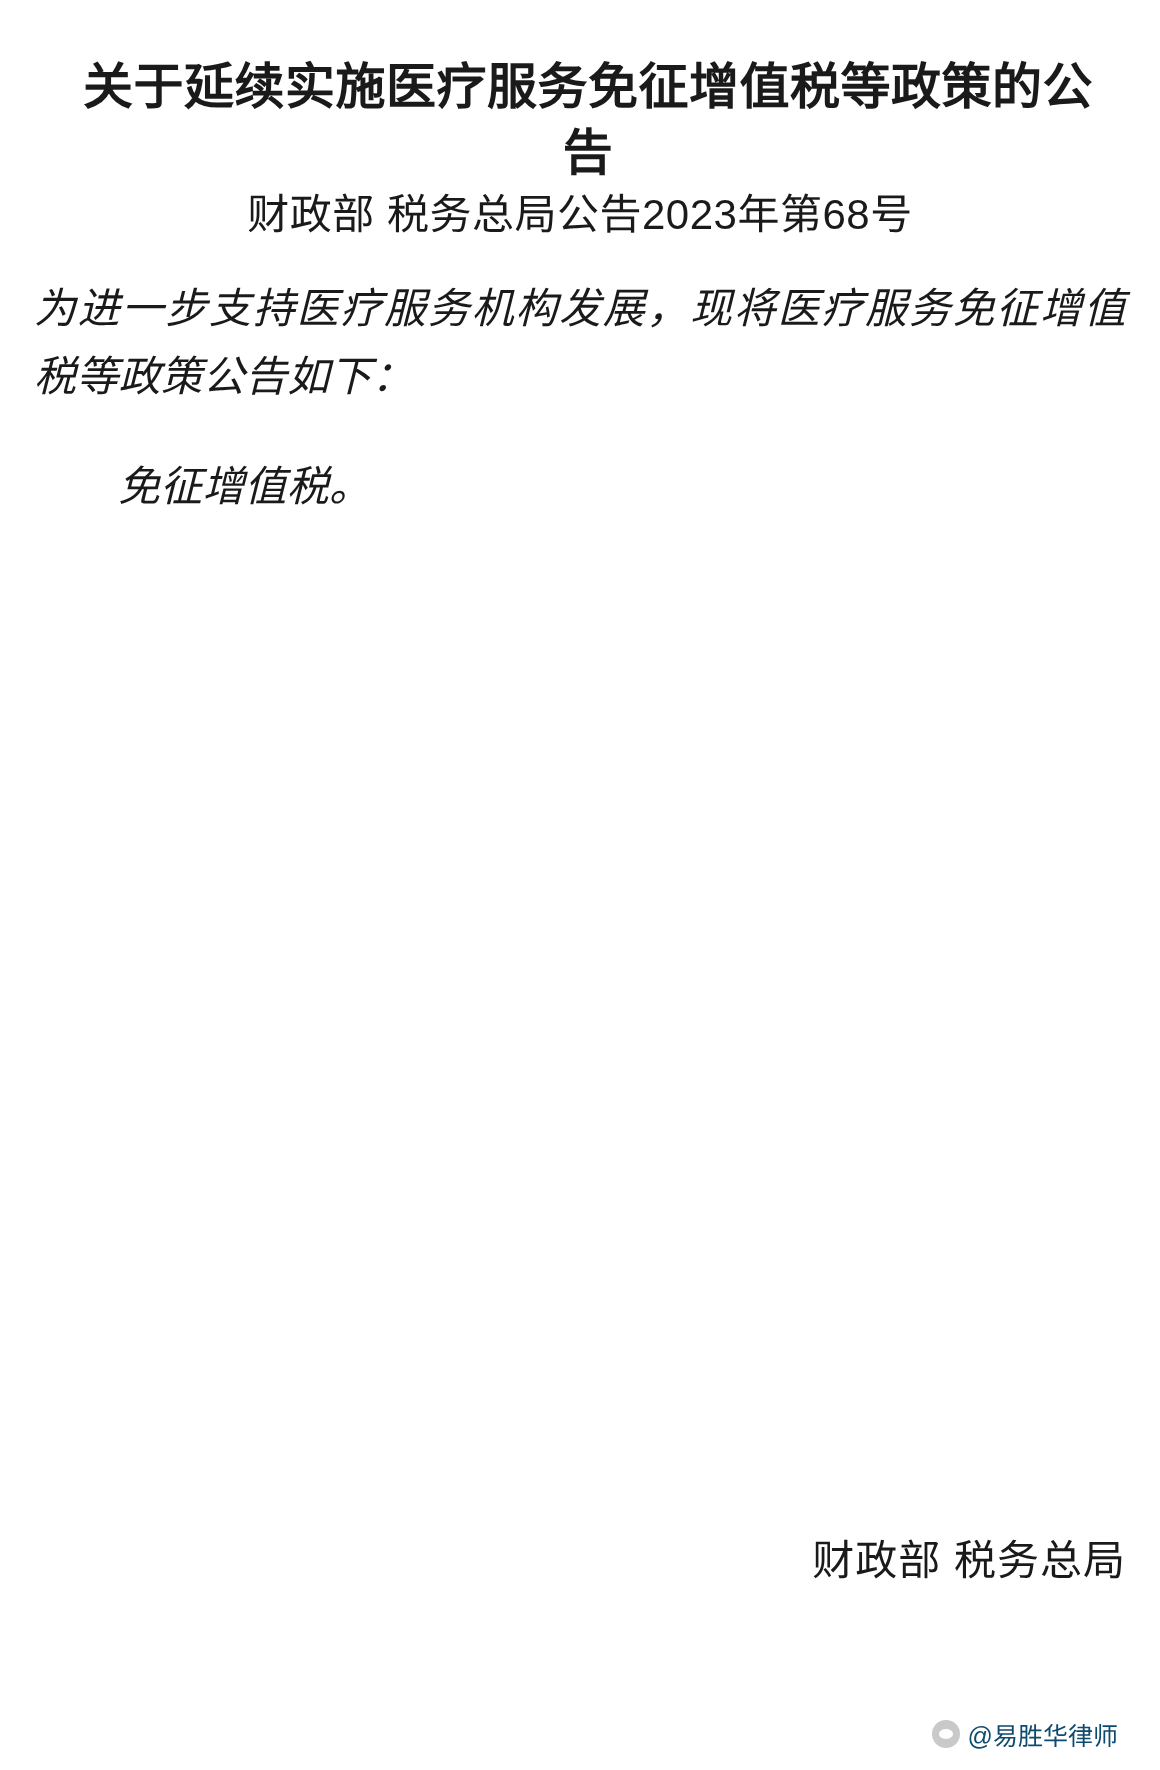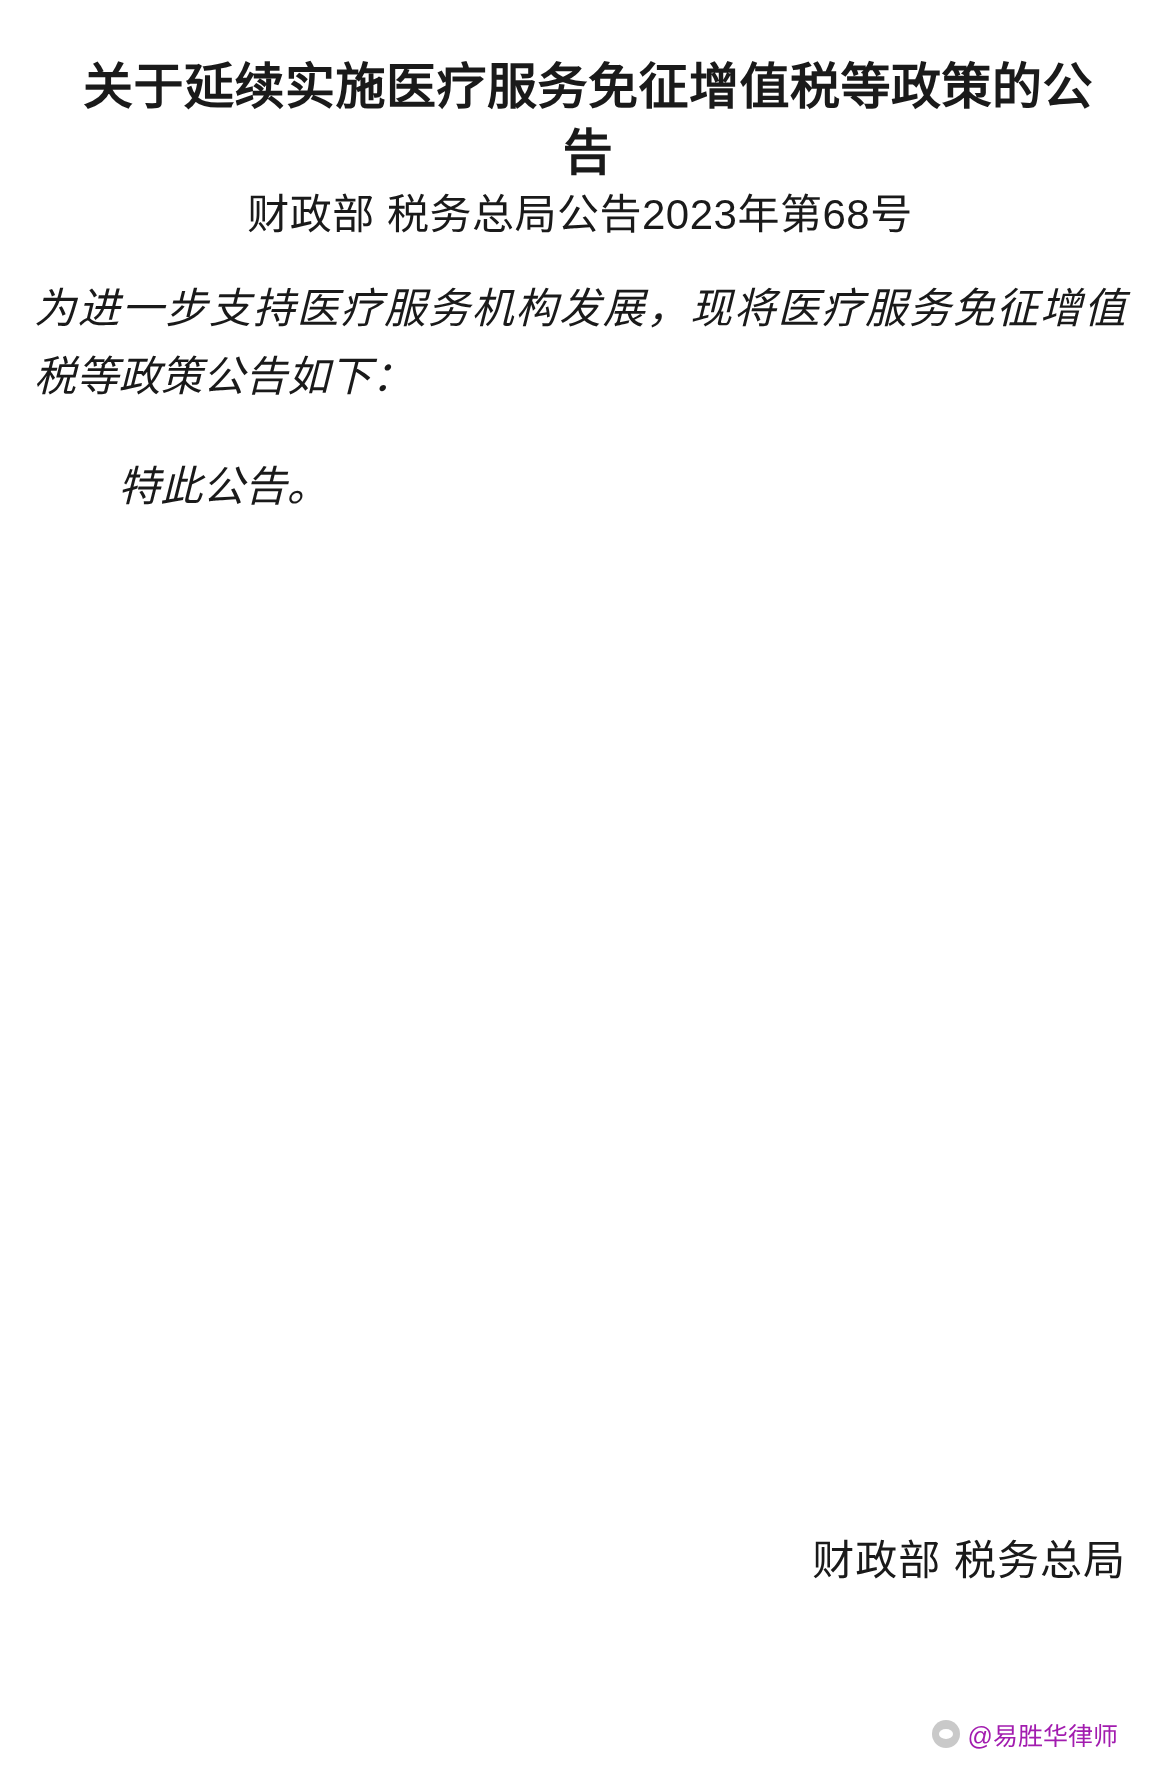--- a/index.html
+++ b/index.html
@@ -65,21 +65,21 @@
     display: block;
     letter-spacing: 1px;
   }
   .watermark {
     position: absolute;
     right: 42px;
     bottom: 18px;
     display: flex;
     align-items: center;
     gap: 8px;
-    color: #a21caf;
+    color: #0c4a6e;
     font-size: 25px;
   }
   .weibo-icon {
     width: 28px;
     height: 28px;
     border-radius: 50%;
     background: #c9c9c9;
     display: inline-block;
     position: relative;
   }
@@ -101,21 +101,21 @@
 
   <h1 class="doc-title">关于延续实施医疗服务免征增值税等政策的公告</h1>
 
   <div class="doc-subtitle">财政部 税务总局公告2023年第68号</div>
 
   <p class="body-text">为进一步支持医疗服务机构发展，现将医疗服务免征增值税等政策公告如下：</p>
 
 
 
 
-  <p class="body-text indent para-gap">特此公告。</p>
+  <p class="body-text indent para-gap">免征增值税。</p>
 
   <div class="sign-block">
     <span class="sign-line">财政部  税务总局</span>
   </div>
 
   <div class="watermark">
     <span class="weibo-icon"></span>
     <span>@易胜华律师</span>
   </div>
 

